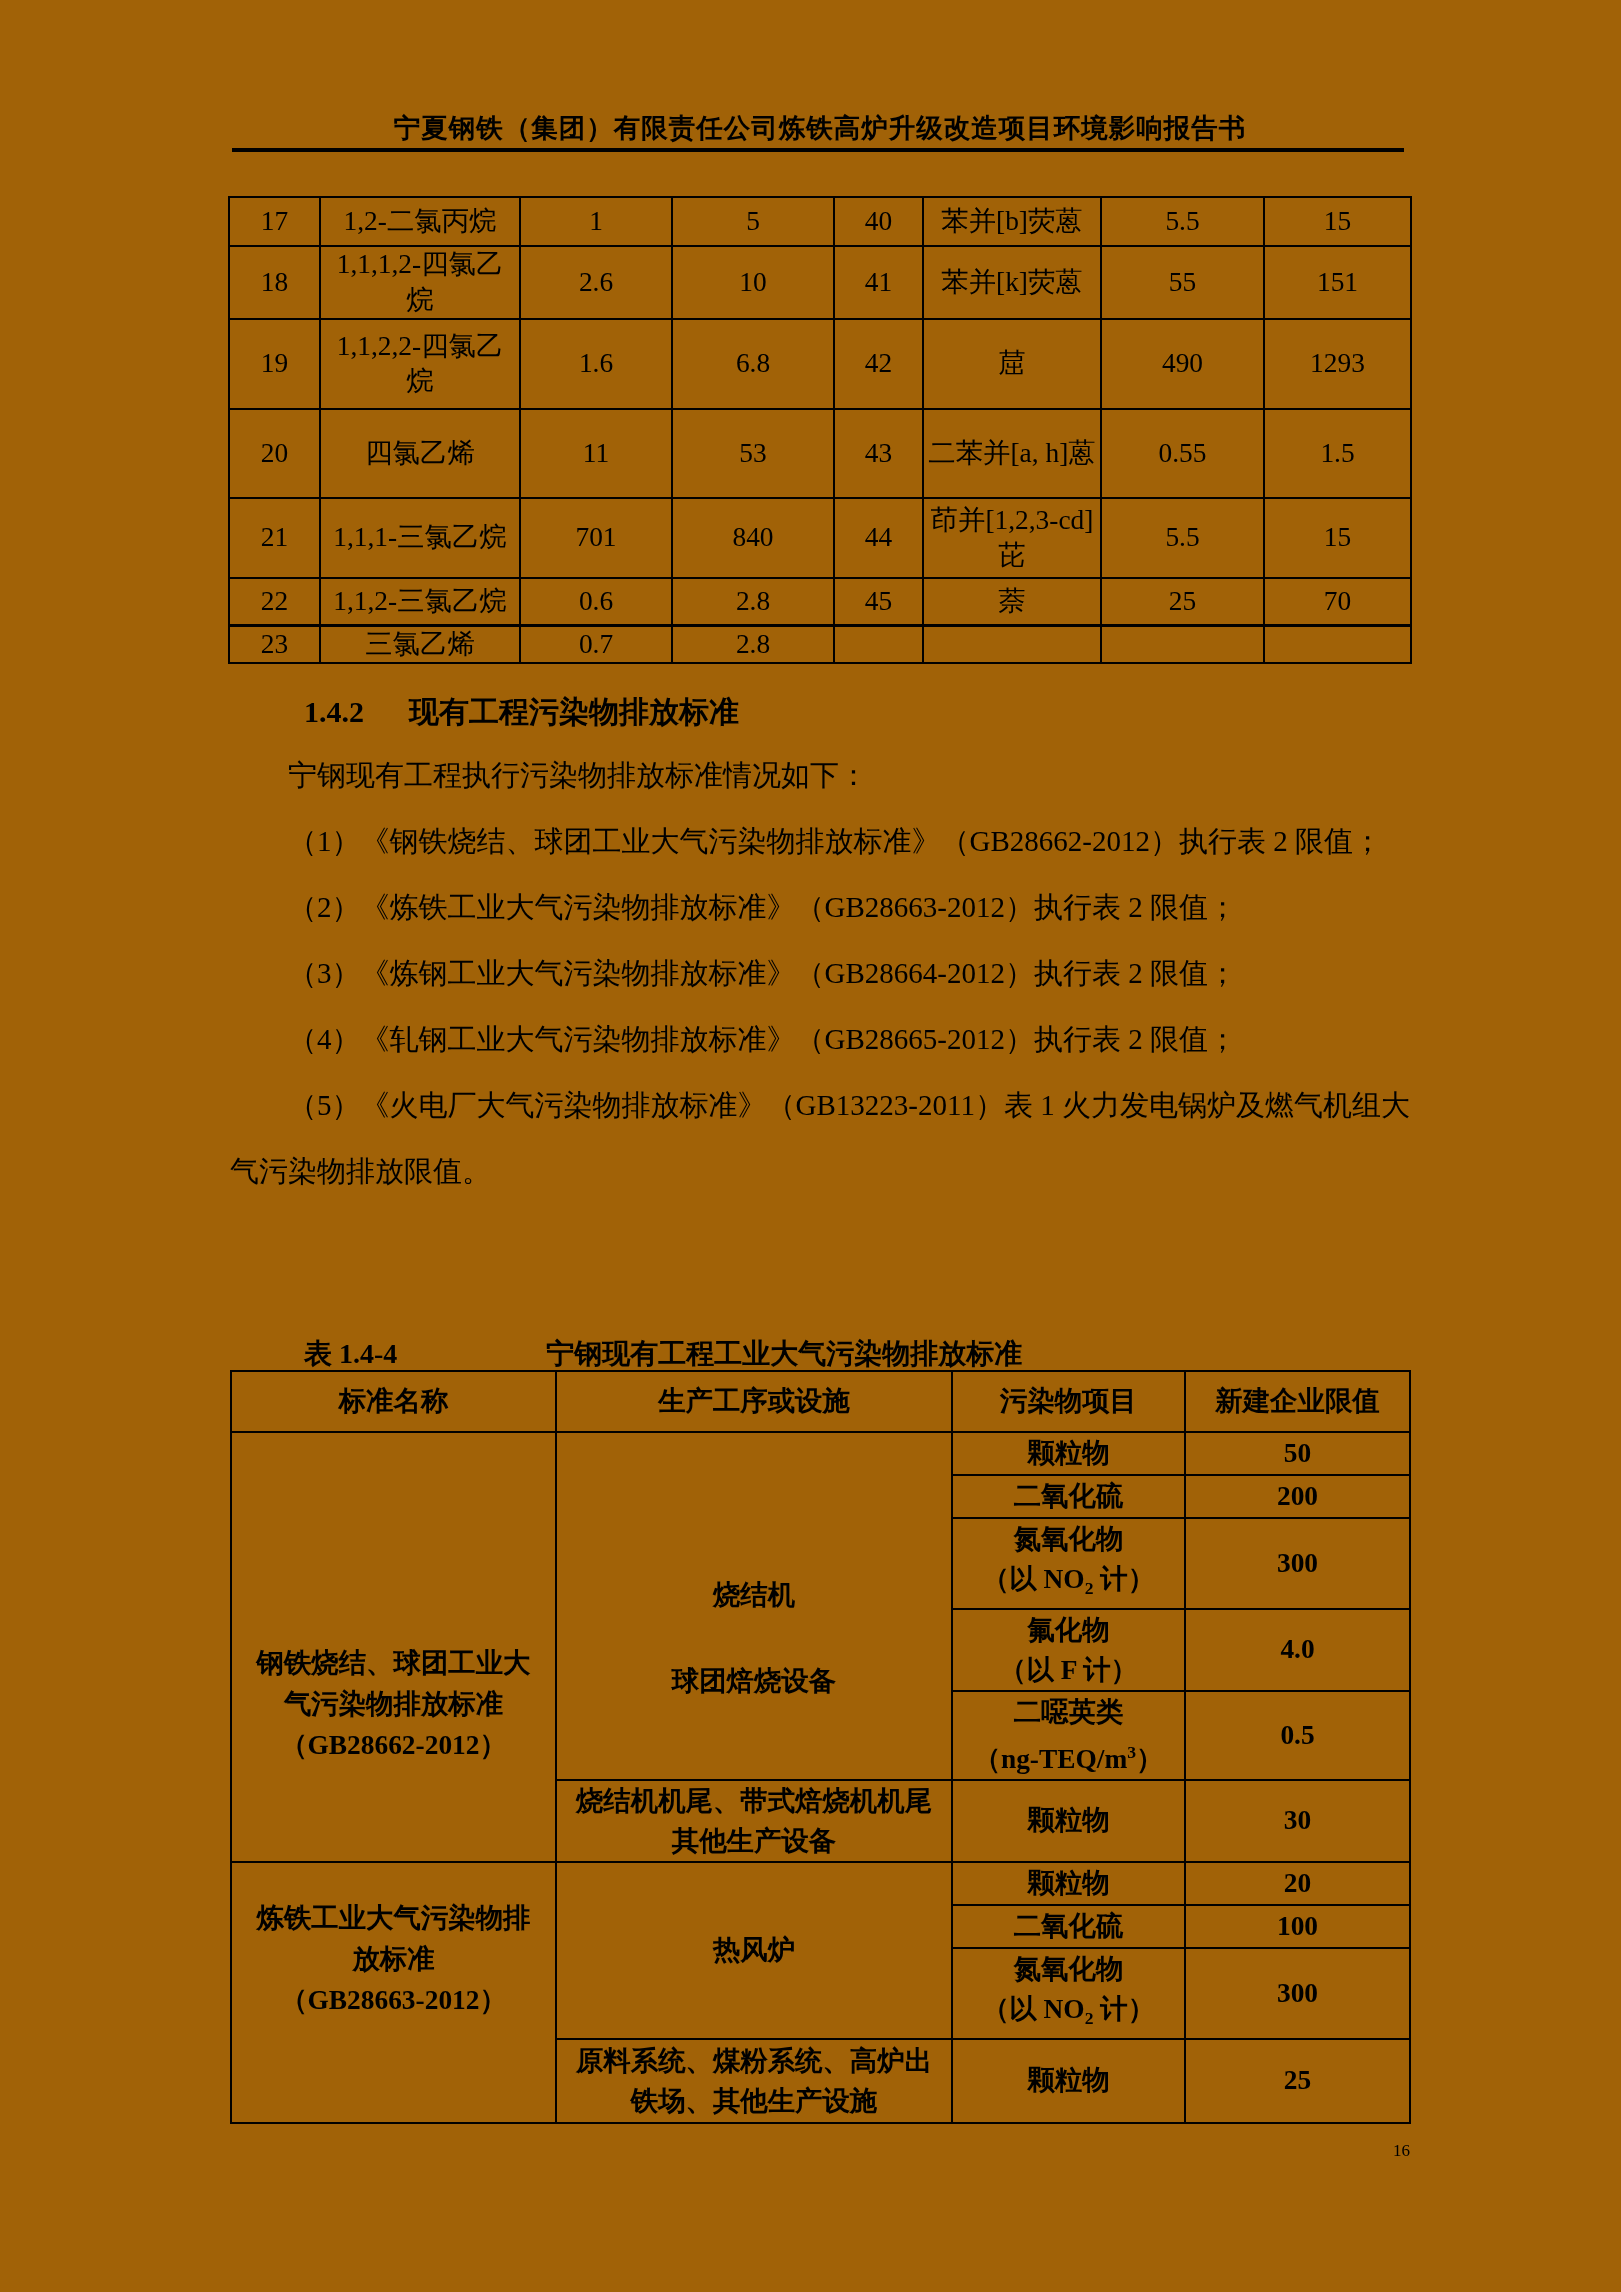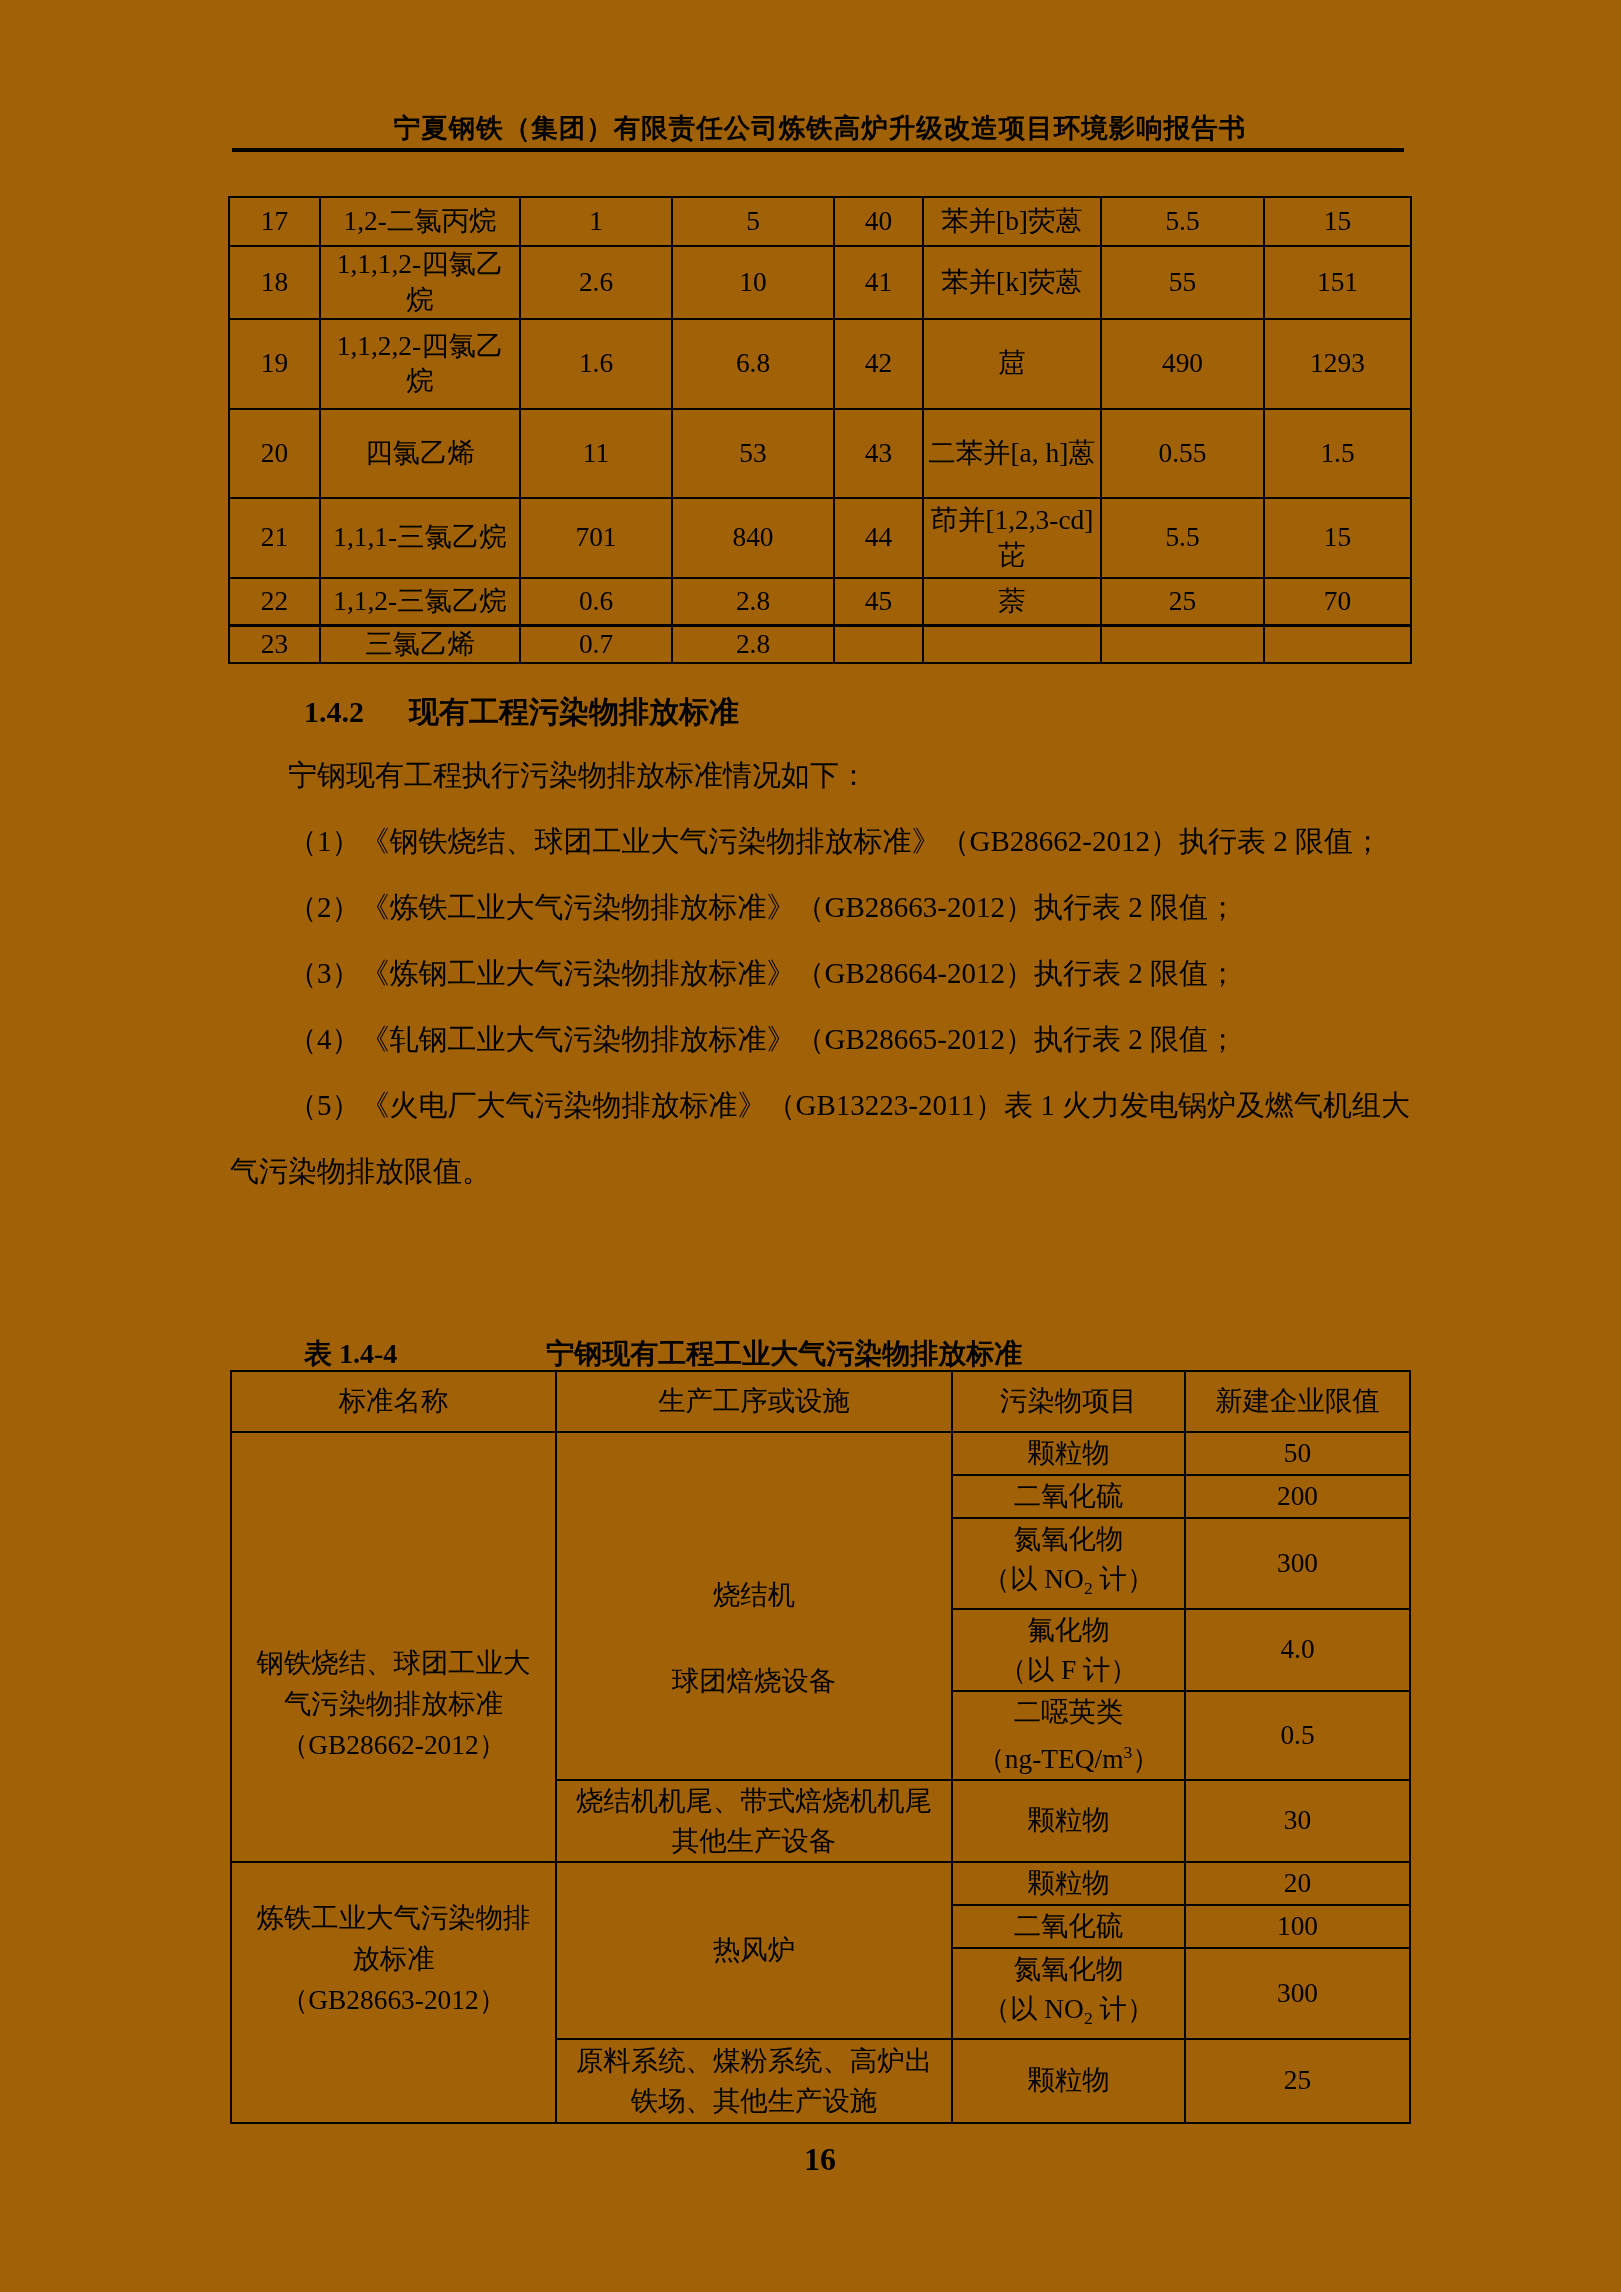--- a/index.html
+++ b/index.html
@@ -41,34 +41,34 @@
   .tbl-caption { position:absolute; left:304px; top:1335px; font-size:28px; font-weight:bold; }
   .tbl-caption .lbl { margin-right:149px; }
 
   
   table.t2 {
     position:absolute; left:230px; top:1370px; width:1180px;
     border-collapse:collapse; table-layout:fixed; border:2.9px solid #000;
   }
   .t2 th, .t2 td {
     border:solid #000; border-width:2.9px 2px; text-align:center; vertical-align:middle;
-    font-size:27.4px; font-weight:normal; padding:0 2px; line-height:1.35;
+    font-size:27.4px; font-weight:bold; padding:0 2px; line-height:1.35;
   }
   .t2 .std { line-height:41px; }
   .t2 .std.pad-down { padding-top:116px; }
   .t2 .std.pad-up { padding-bottom:65px; }
   .t2 .proc-span { line-height:86px;margin-left:43px; }
   .t2 .proc-span.pad-down { padding-top:65px; }
   .t2 .two-line { line-height:40px; }
   .t2 sub { font-size:17.6px; vertical-align:-5.9px; }
   .t2 sup { font-size:17.6px; vertical-align:9.8px; }
 
   .page-number {
     position:absolute; left:230px; top:2141px; width:1180px;
-    text-align:center; font-size:32px; font-weight:bold;
+    text-align:right; font-size:17px; font-weight:normal;
   }
 </style>
 </head>
 <body>
 
 <div class="page">
 
   <div class="doc-header">宁夏钢铁（集团）有限责任公司炼铁高炉升级改造项目环境影响报告书</div>
   <div class="header-rule"></div>
 

